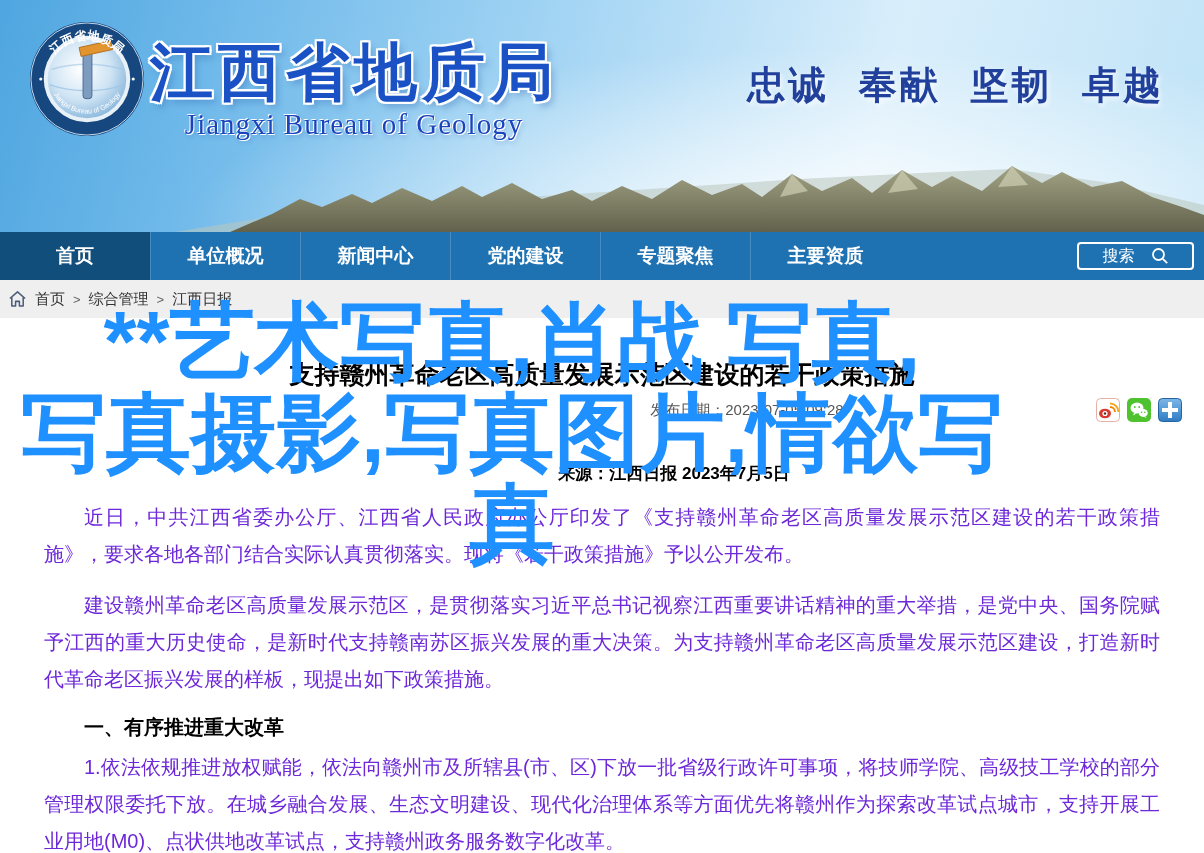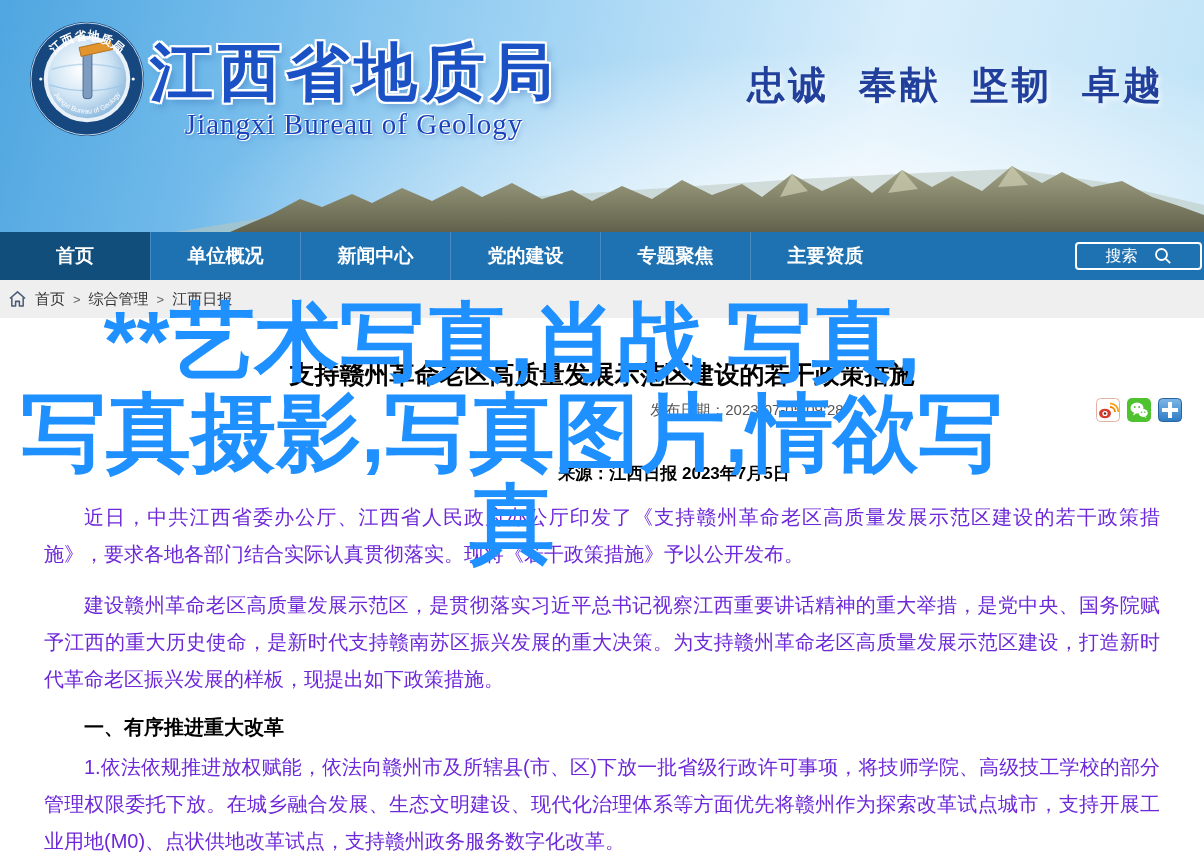--- a/index.html
+++ b/index.html
@@ -39,22 +39,22 @@
 
   
   .navbar { height:48px; background:#1f72b2; display:flex; align-items:stretch; }
   .nav-item {
     width:150px; display:flex; align-items:center; justify-content:center;
     color:#fff; font-size:19px; font-weight:bold; cursor:pointer;
   }
   .nav-item + .nav-item { border-left:1px solid rgba(255,255,255,.18);align-items:center; }
   .nav-item.active { background:#114e7c; border-left:none; }
   .search-box {
-    margin-left:auto; margin-right:2px; align-self:center;
-    width:127px; height:28px; border:2px solid #fff; border-radius:4px;
+    margin-left:auto; margin-right:10px; align-self:center;
+    width:117px; height:28px; border:2px solid #fff; border-radius:4px;
     display:flex; align-items:center; justify-content:center; gap:16px;
     color:#fff; font-size:16px; cursor:pointer;
   }
 
   
   .breadcrumb-bar {
     height:38px; background:#efefef; display:flex; align-items:center;
     padding-left:8px; gap:8px; font-size:15px; color:#333;
   }
   .crumb { cursor:pointer; }

